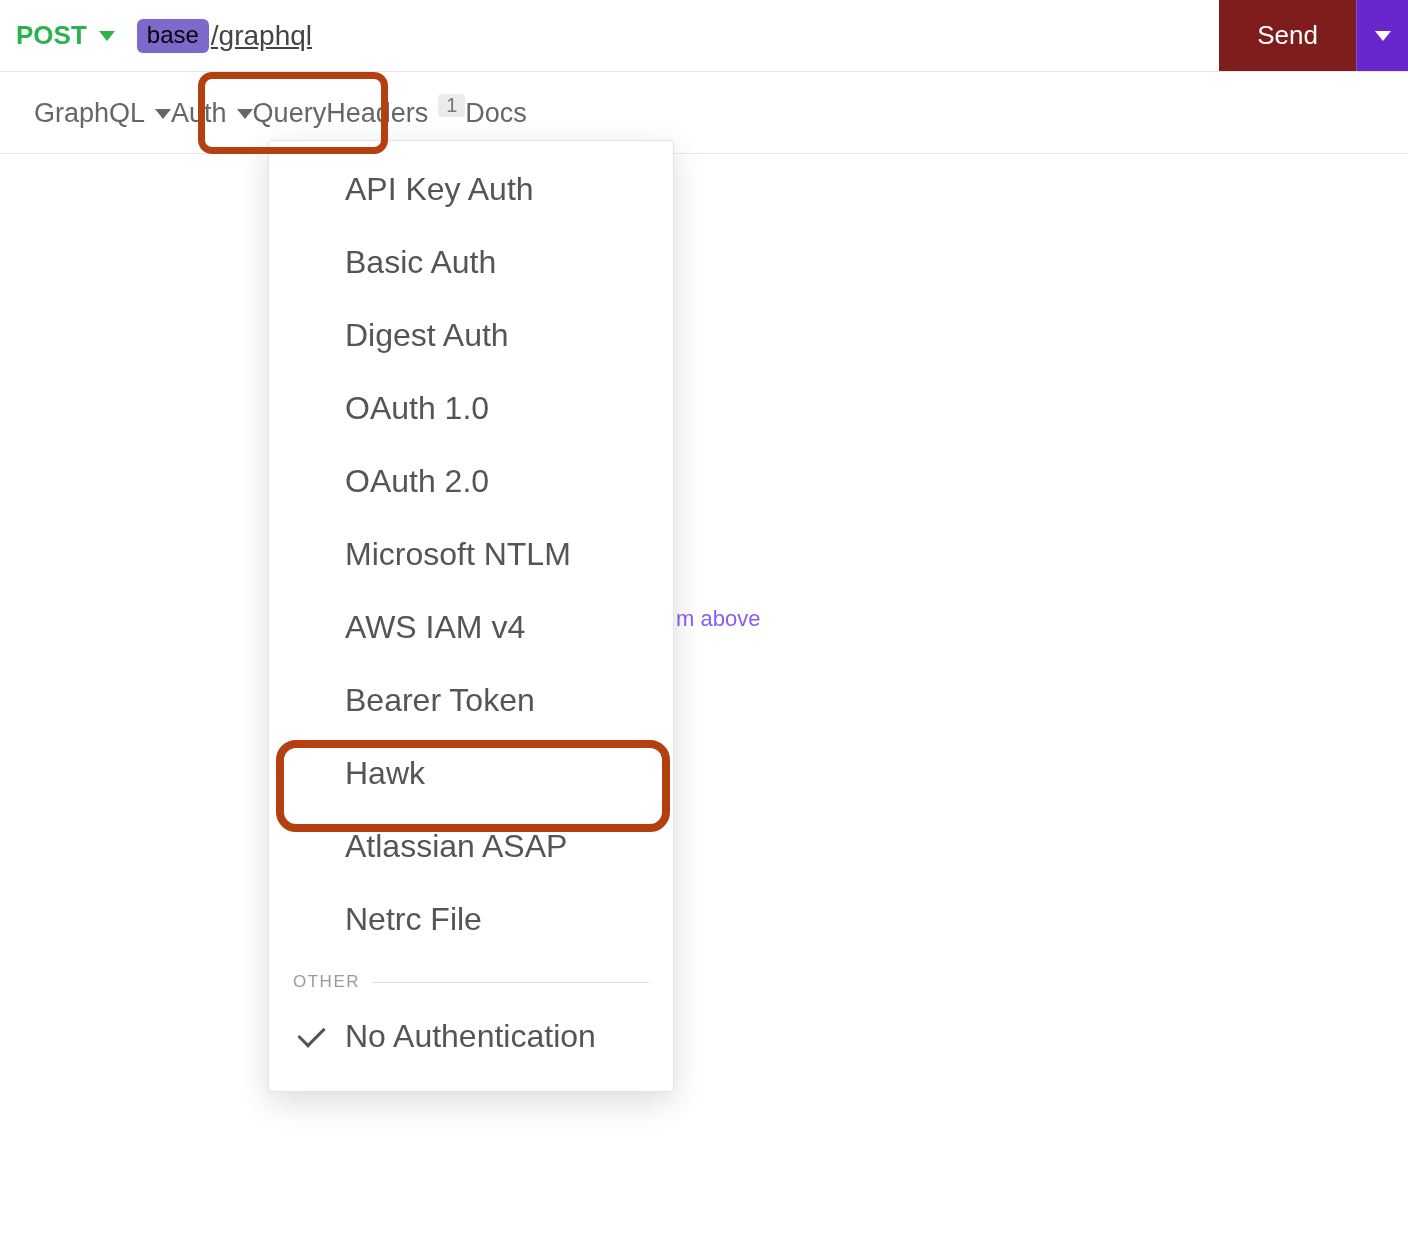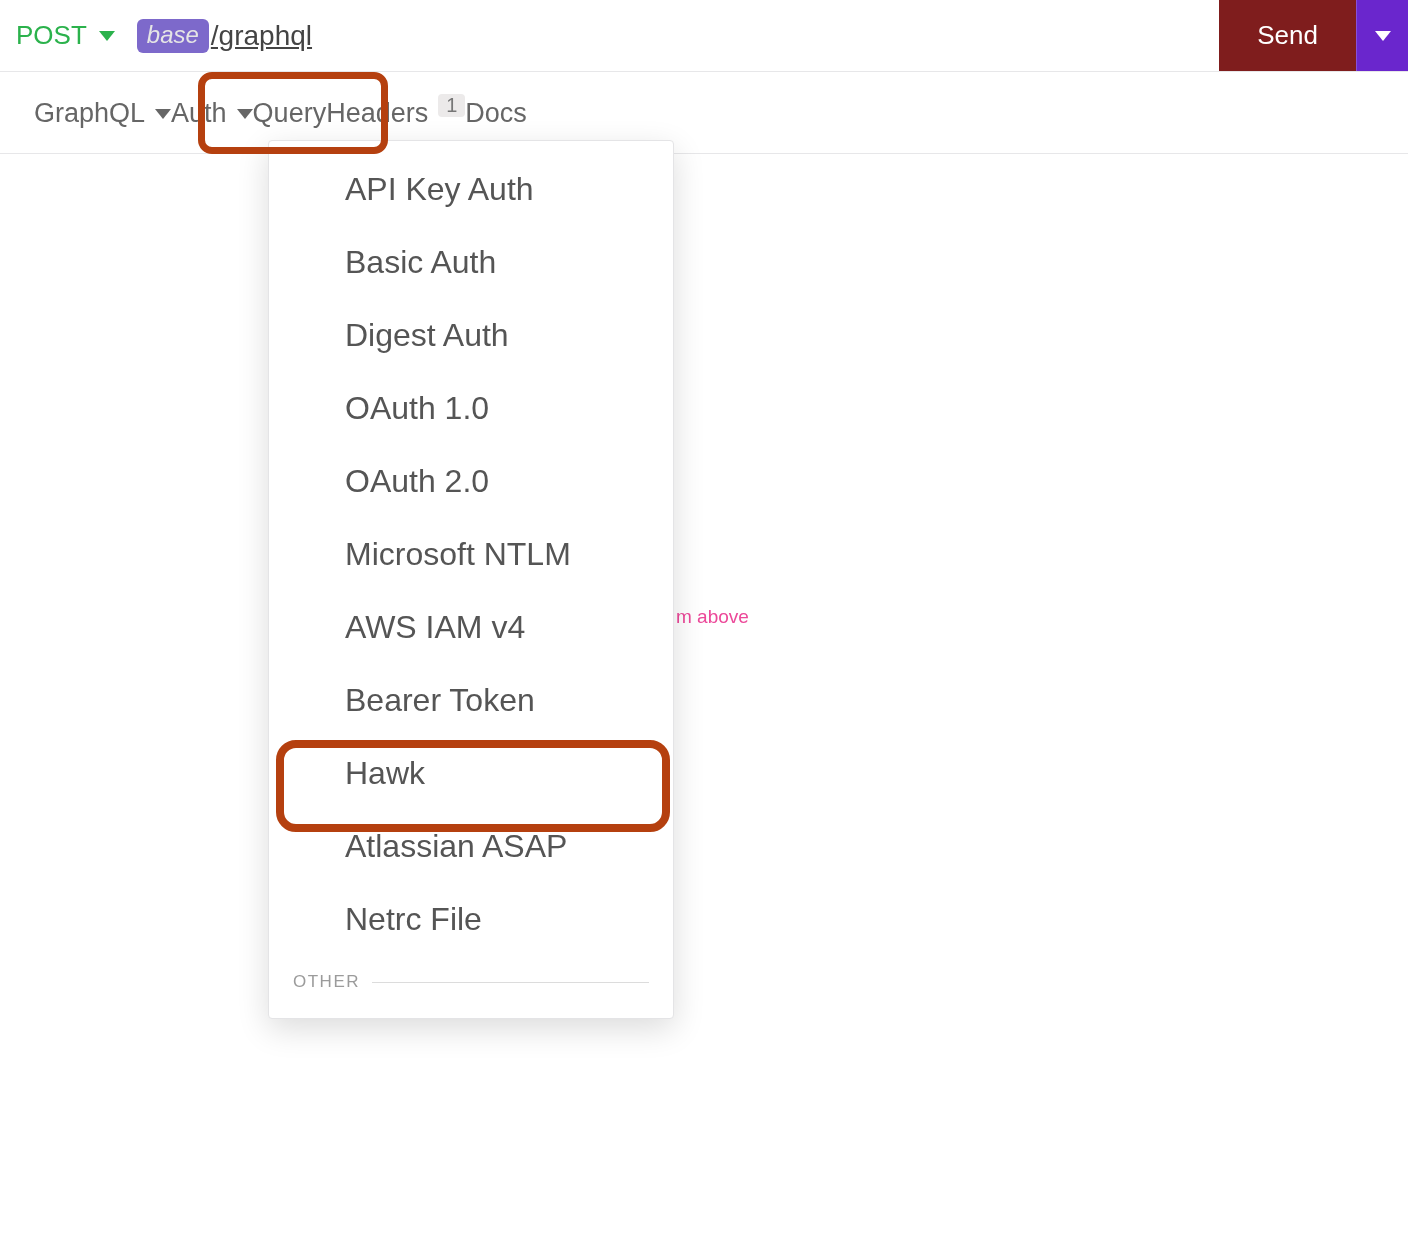--- a/index.html
+++ b/index.html
@@ -20,34 +20,33 @@
     padding-left: 16px;
     border-bottom: 1px solid #e7e7e9;
     position: relative;
   }
 
   .method {
     display: flex;
     align-items: center;
     gap: 12px;
     font-size: 26px;
-    font-weight: 400;
+    font-weight: 700;
     color: #2BB24C;
     cursor: pointer;
   }
 
   .base-tag {
     margin-left: 22px;
     background: #7D69CB;
-    color: #e5e5e5;
+    color: #000000;
     font-size: 24px;
     padding: 2px 10px 4px;
     border-radius: 6px;
     font-weight: 500;
-    font-style: italic;
   }
   .url-path {
     font-size: 28px;
     color: #444;
     margin-left: 2px;
     text-decoration: underline;
   }
 
   .send-wrap {
     display: flex;
@@ -172,22 +171,22 @@
     border-radius: 20px;
     pointer-events: none;
     z-index: 20;
   }
 
   
   .hint {
     position: absolute;
     left: 676px;
     top: 606px;
-    font-size: 19px;
-    color: #ec4899;
+    font-size: 22px;
+    color: #8b5cf6;
     z-index: 5;
   }
 
   
   .caret-down {
     width: 0; height: 0;
     border-left: 8px solid transparent;
     border-right: 8px solid transparent;
     border-top: 10px solid currentColor;
     display: inline-block;
@@ -250,15 +249,16 @@
   <div class="item">Bearer Token</div>
   <div class="item">Hawk</div>
   <div class="item">Atlassian ASAP</div>
   <div class="item">Netrc File</div>
 
   <div class="section">
     <span>OTHER</span>
     <span class="line"></span>
   </div>
 
+  <div class="item checked">No Authentication</div>
 </div>
 
 <div class="bearer-highlight"></div>
 
 </body></html>

